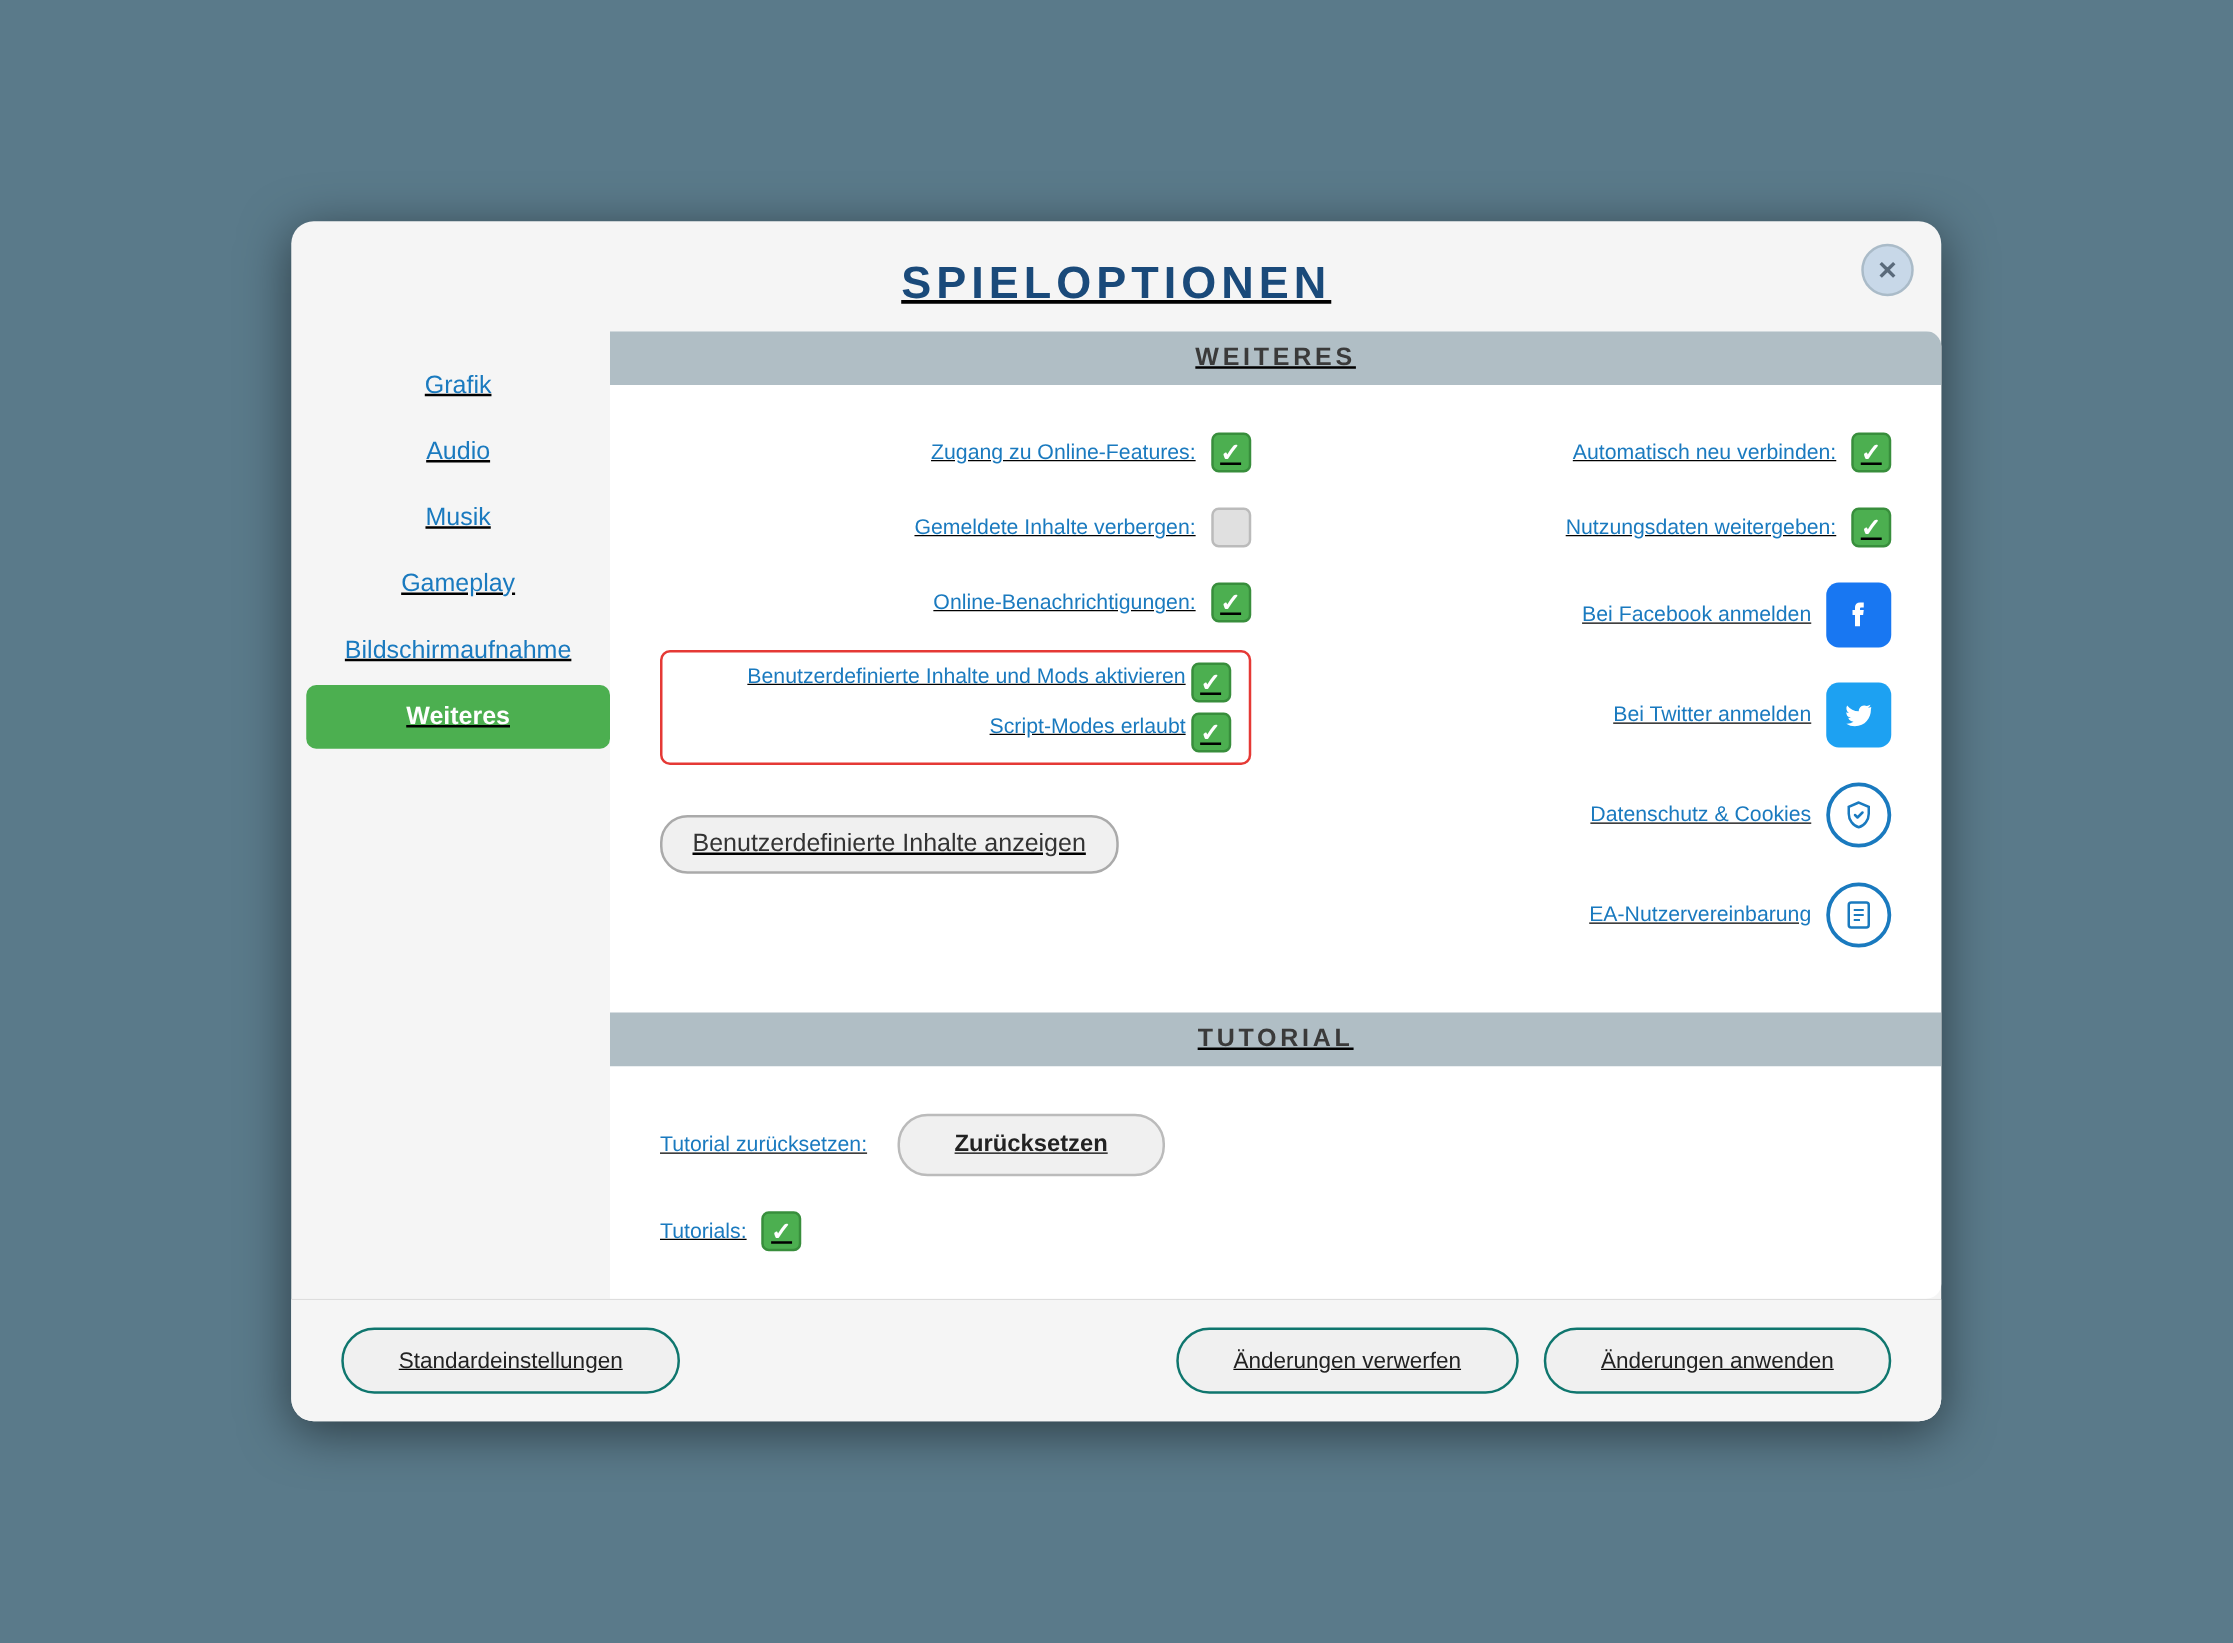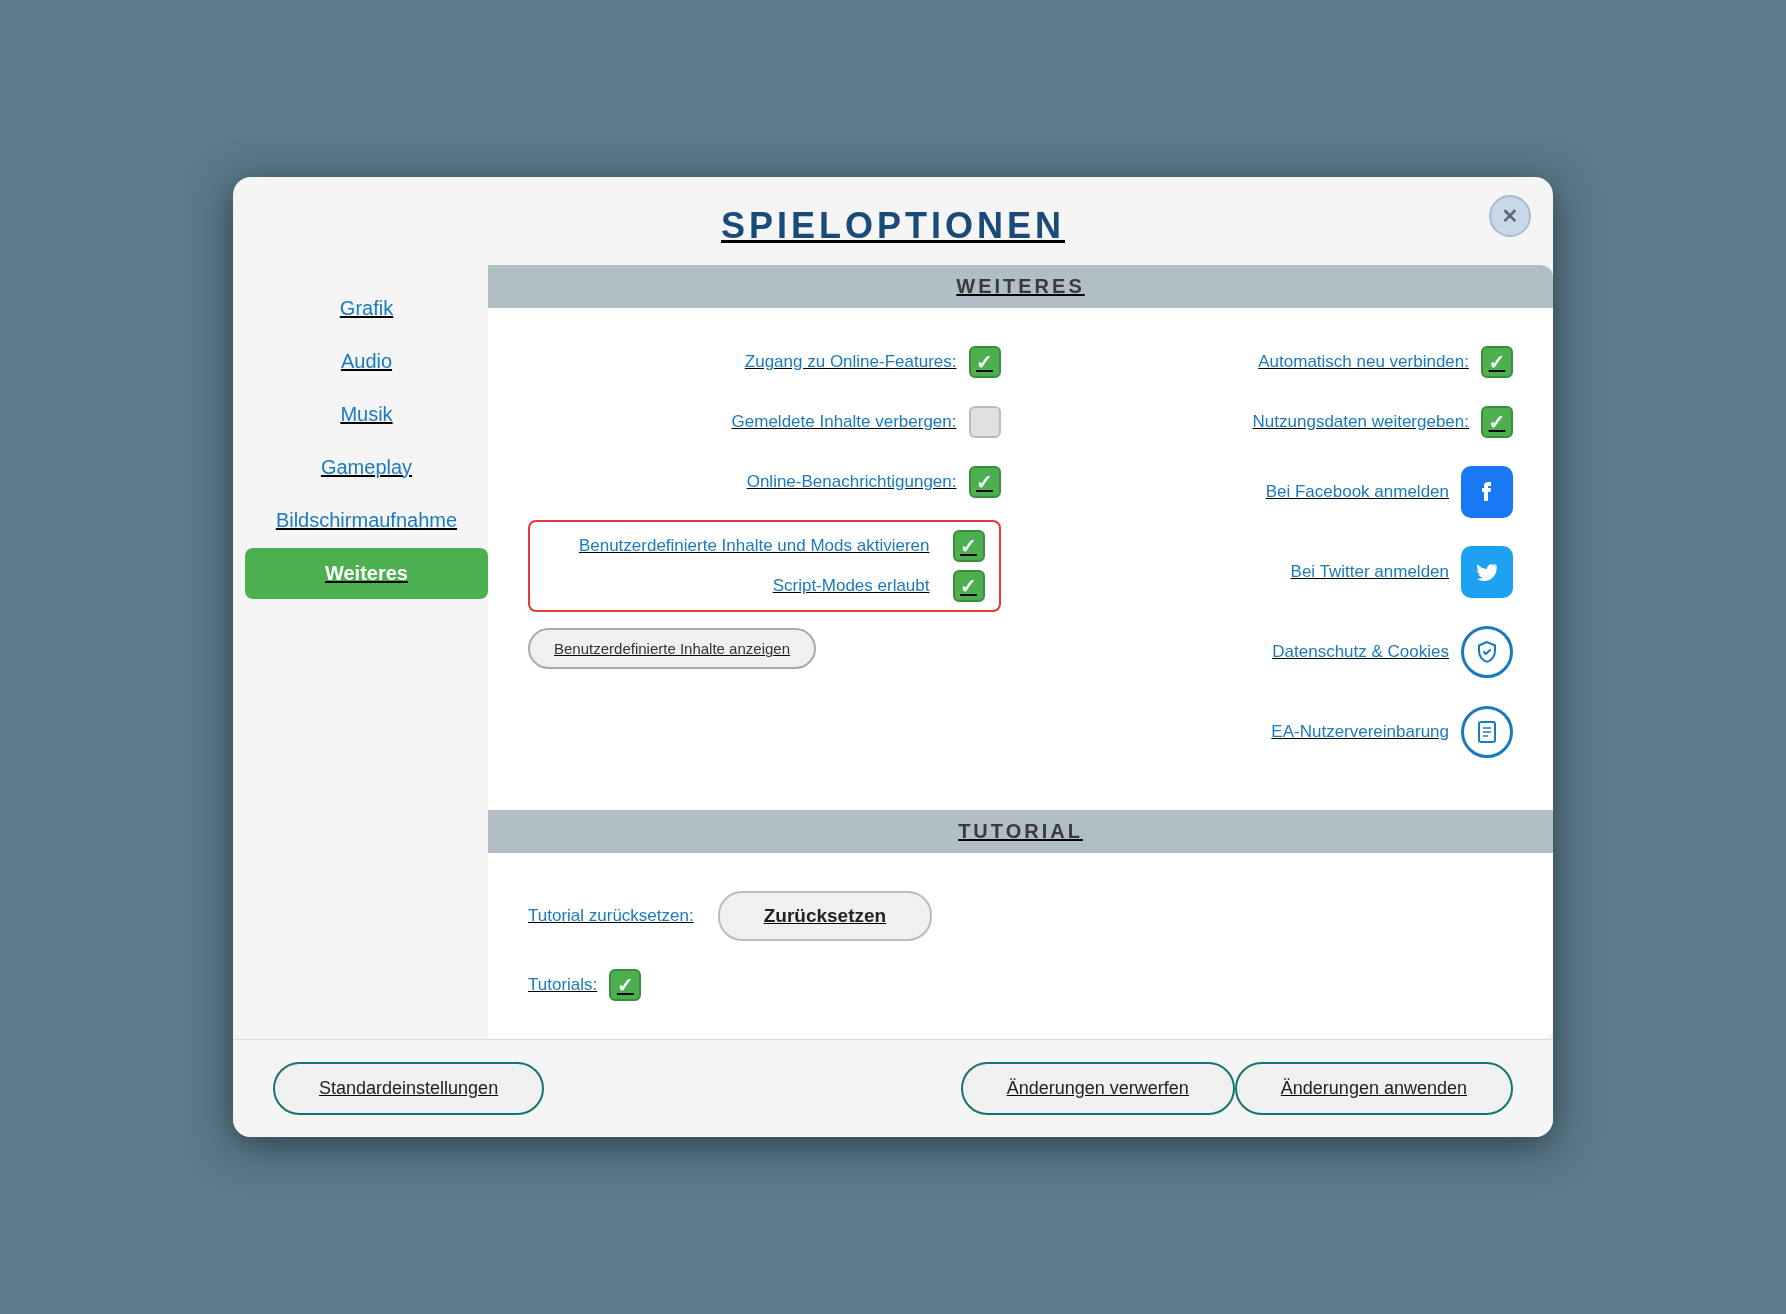--- a/index.html
+++ b/index.html
@@ -208,33 +208,32 @@
       border: 2.5px solid #e53935;
       border-radius: 8px;
       padding: 8px 14px;
       display: flex;
       flex-direction: column;
       gap: 8px;
     }
 
     .highlight-option-row {
       display: flex;
-      align-items: center;
       justify-content: flex-end;
-      gap: 23px;
+      gap: 4px;
     }
 
     
     .content-btn {
-      margin-top: 4px;
+      margin-top: 28px;
       padding: 10px 24px;
       border-radius: 22px;
       border: 2px solid #aaa;
       background: #f0f0f0;
-      font-size: 15px;
+      font-size: 20px;
       color: #333;
       cursor: pointer;
       display: inline-block;
     }
 
     
     .tutorial-section {
       margin-top: 14px;
     }
 
@@ -266,20 +265,21 @@
       border: 2px solid #0f766e;
       background: #f0f0f0;
       font-size: 18px;
       color: #222;
       cursor: pointer;
       font-family: inherit;
     }
 
     .footer-right {
       display: flex;
+      gap: 20px;
     }
 
     
     .left-col {
       display: flex;
       flex-direction: column;
     }
 
     .right-col {
       display: flex;

